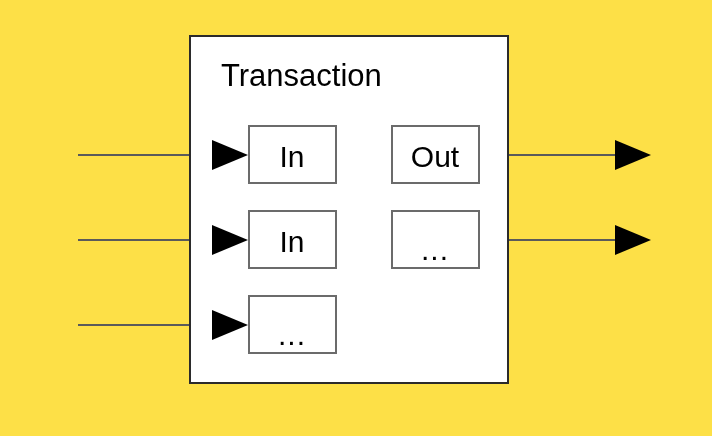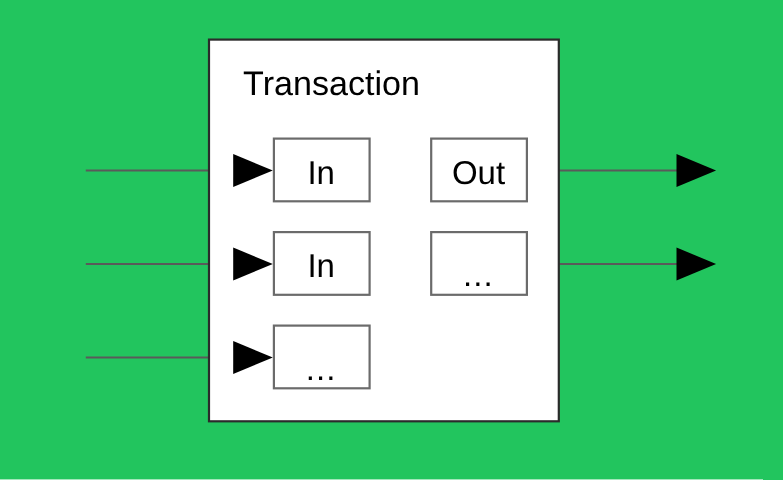--- a/index.html
+++ b/index.html
@@ -9,21 +9,21 @@
     background: #ffffff;
   }
   body {
     font-family: "Liberation Sans", sans-serif;
     -webkit-font-smoothing: antialiased;
   }
   #canvas {
     position: relative;
     width: 712px;
     height: 436px;
-    background: #22c55e;
+    background: #fde047;
     overflow: hidden;
   }
   #diagram-svg {
     position: absolute;
     left: 0;
     top: 0;
     width: 712px;
     height: 436px;
     display: block;
   }

